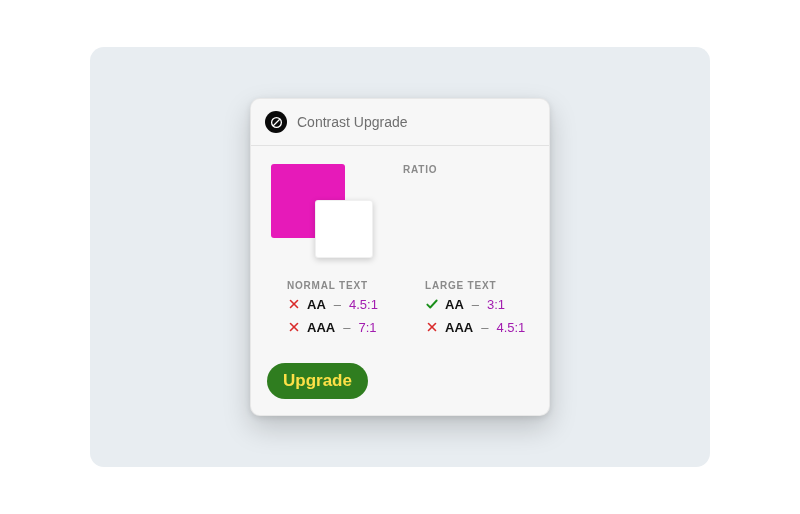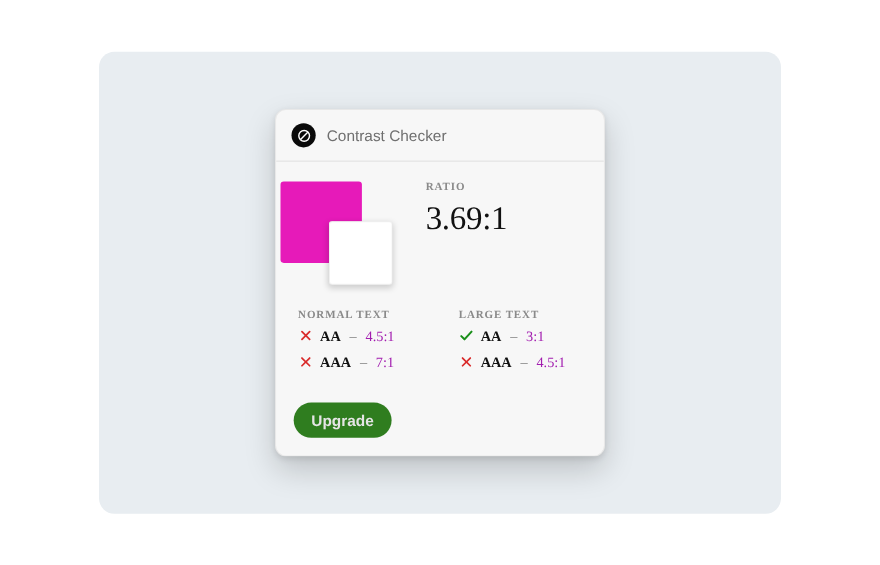--- a/index.html
+++ b/index.html
@@ -49,22 +49,21 @@
     align-items: center;
     justify-content: center;
   }
   .logo svg { display: block; }
   .panel-title {
     font-size: 14px;
     color: #6f6f6f;
     font-weight: 400;
   }
   .panel-body {
-    padding: 18px 20px 8px 4px;
-    font-family: Liberation Serif, serif;
+    padding: 18px 20px 8px 20px;
   }
   .top-row {
     display: flex;
     gap: 20px;
     margin-bottom: 18px;
   }
   .swatches {
     position: relative;
     width: 112px;
     height: 98px;
@@ -136,57 +135,56 @@
   .icon-check svg { stroke: #1a8f1a; }
   .panel-footer {
     display: flex;
     justify-content: space-between;
     align-items: center;
     padding: 12px 16px 16px 16px;
   }
   .btn {
     border: none;
     border-radius: 999px;
-    font-size: 14px;
+    font-size: 17px;
     font-weight: 600;
     padding: 8px 16px;
     cursor: pointer;
-    color: #e5e5e5;
+    color: #fde047;
     text-align: right;
   }
   .btn-upgrade { background: #2f7d1f; }
   .btn-done { background: #0a0a0a; padding: 8px 18px; }
 </style>
 </head>
 <body>
 
 <div class="stage">
   <div class="backdrop">
     <div class="panel">
 
       <div class="panel-header">
         <span class="logo">
           <svg width="13" height="13" viewBox="0 0 24 24" fill="none">
             <circle cx="12" cy="12" r="9" stroke="#fff" stroke-width="2.4"></circle>
             <line x1="6" y1="18" x2="18" y2="6" stroke="#fff" stroke-width="2.4"></line>
           </svg>
         </span>
-        <span class="panel-title">Contrast Checker</span>
+        <span class="panel-title">Contrast Upgrade</span>
       </div>
 
       <div class="panel-body">
 
         <div class="top-row">
           <div class="swatches">
             <div class="swatch-back" style="background:#e61ab9;"></div>
             <div class="swatch-front" style="background:#ffffff;"></div>
           </div>
           <div class="ratio-block">
             <div class="label-sm">RATIO</div>
-            <div class="ratio-value">3.69:1</div>
           </div>
         </div>
 
         <div class="cols">
 
           <div class="col">
             <div class="label-sm">NORMAL TEXT</div>
 
             <div class="req-line">
               <span class="icon icon-x">

